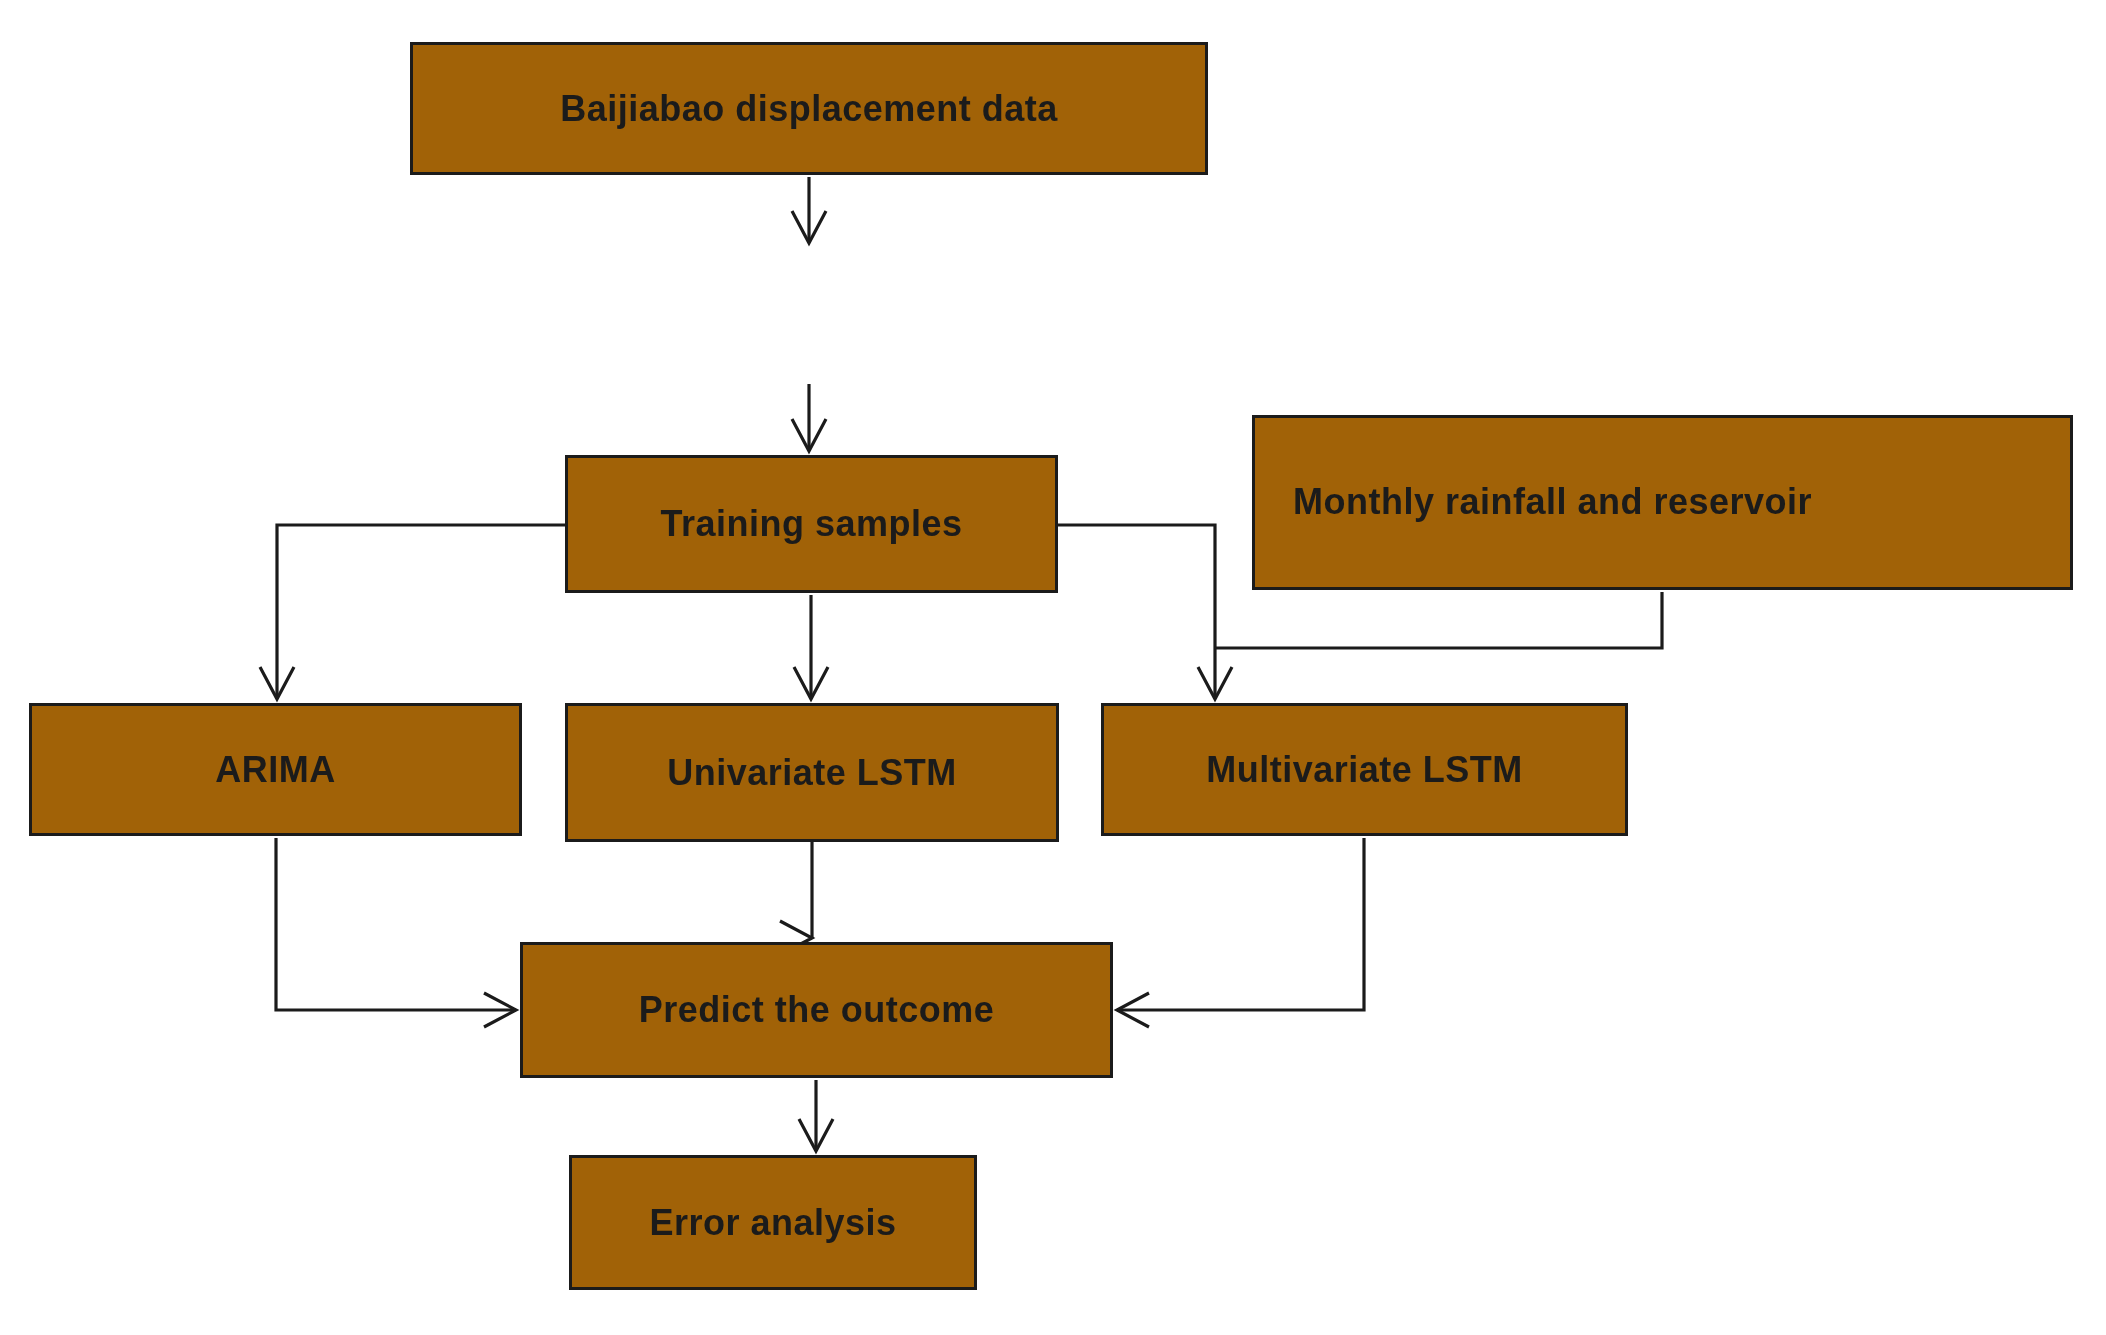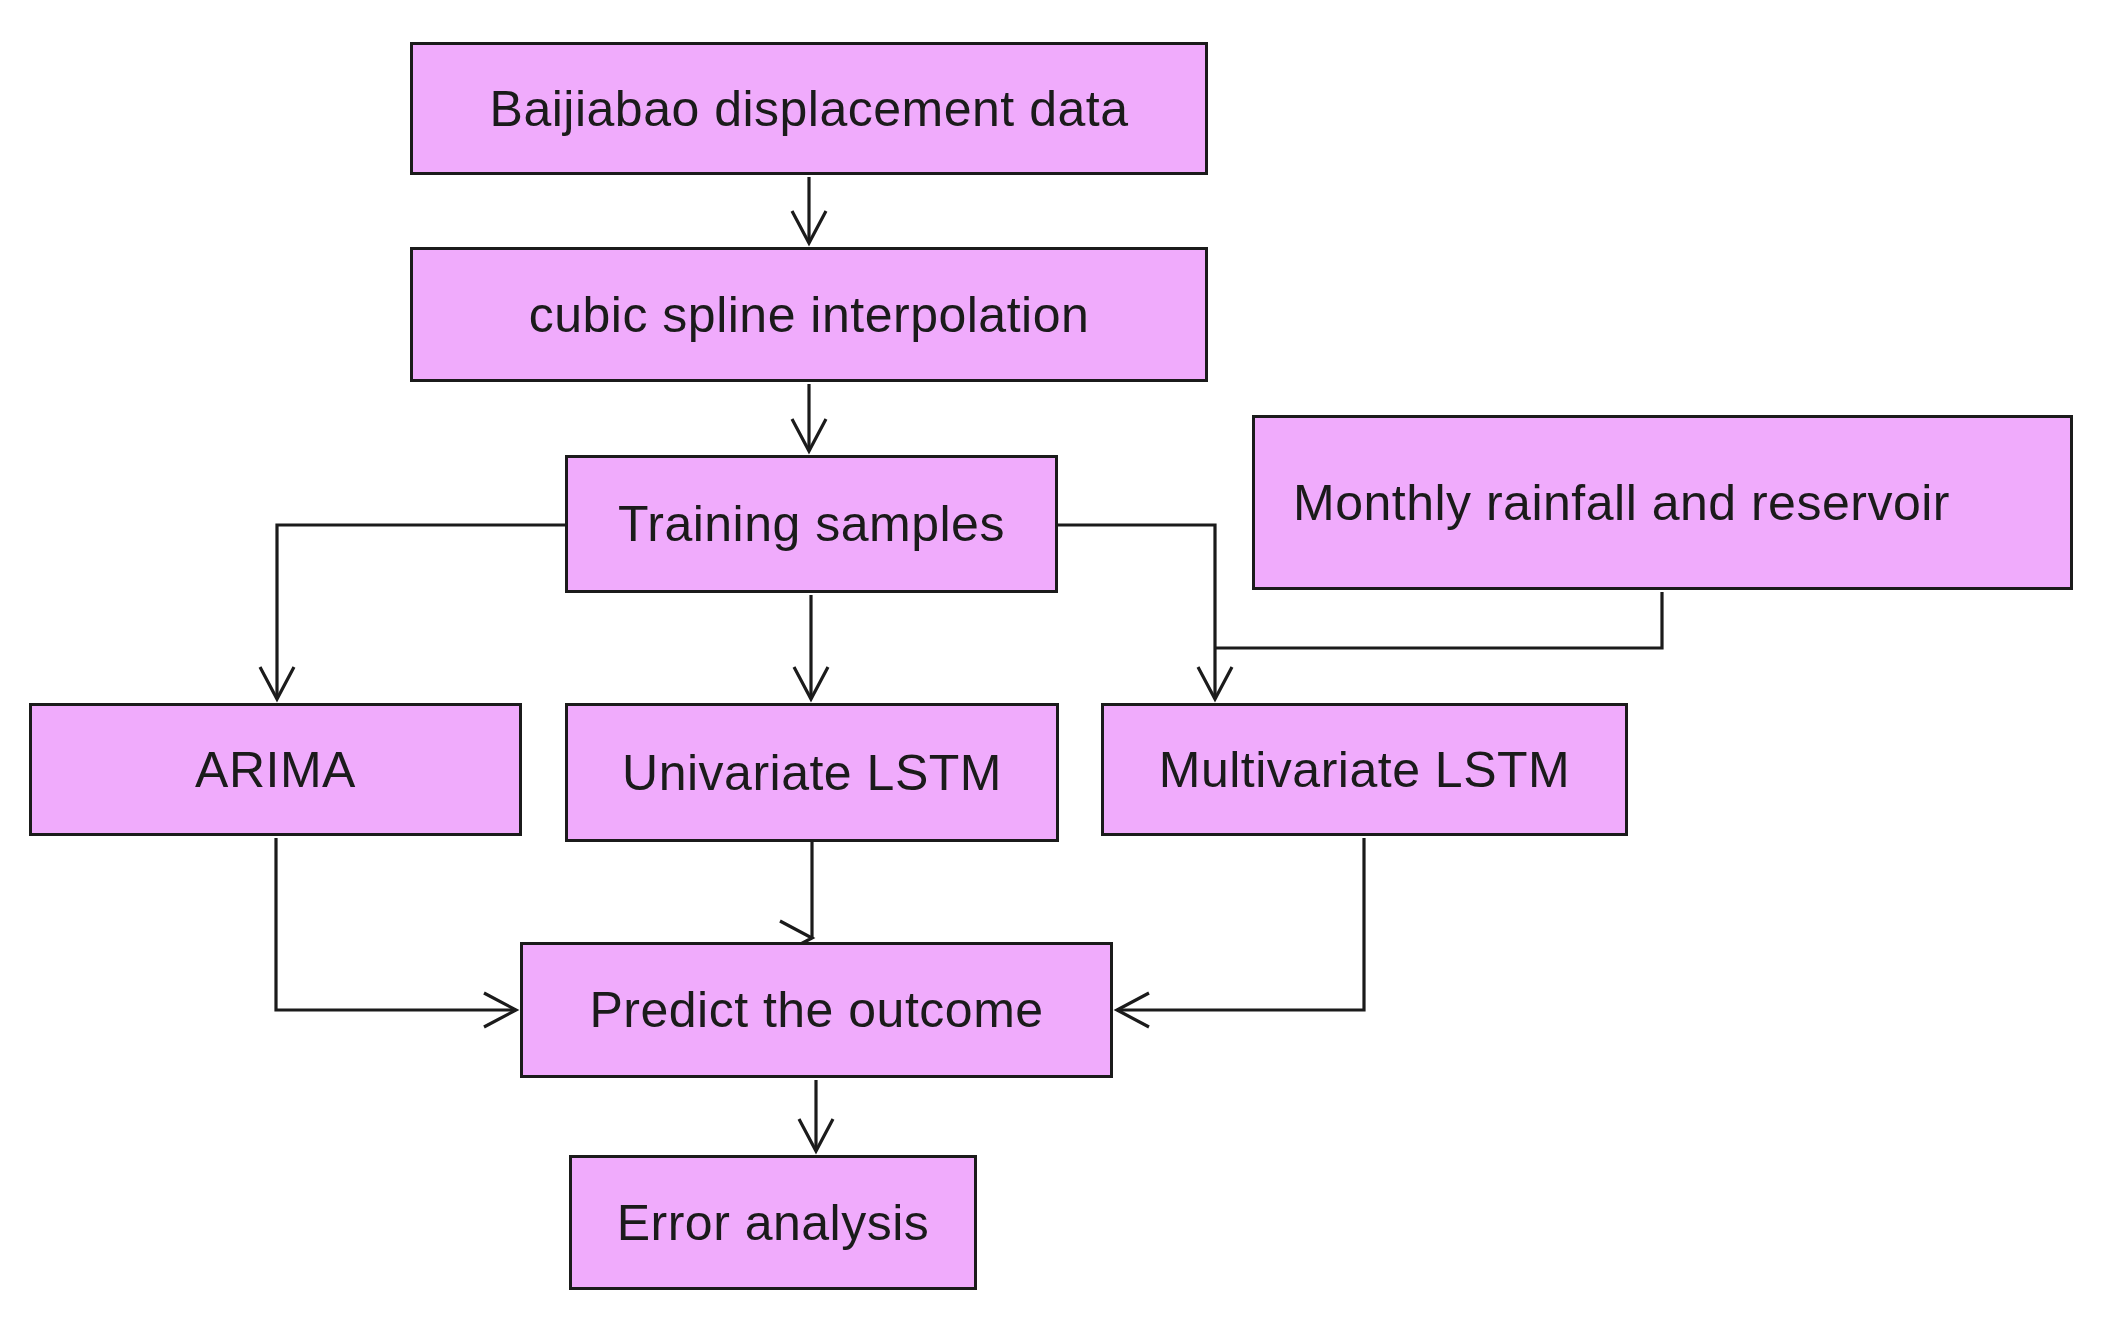--- a/index.html
+++ b/index.html
@@ -19,26 +19,26 @@
   }
   .connector-layer path{
     fill:none;
     stroke:#1b1b1b;
     stroke-width:3.2;
   }
   .node{
     position:absolute;
     box-sizing:border-box;
     border:3px solid #1b1b1b;
-    background:#f0abfc;
+    background:#a16207;
     display:flex;
     align-items:center;
     justify-content:center;
-    font-size:50px;
-    font-weight:400;
+    font-size:36px;
+    font-weight:700;
     letter-spacing:0.5px;
     white-space:nowrap;
   }
   .node--multiline{
     flex-direction:column;
     align-items:flex-start;
     justify-content:center;
     padding-left:38px;
     line-height:1.56;
   }
@@ -74,23 +74,20 @@
     <path d="M276 838 L276 1010 L516 1010" marker-end="url(#arrowhead)"></path>
     <path d="M812 838 L812 938 L812 938" marker-end="url(#arrowhead)"></path>
     <path d="M1364 838 L1364 1010 L1117 1010" marker-end="url(#arrowhead)"></path>
     <path d="M816 1080 L816 1151" marker-end="url(#arrowhead)"></path>
   </svg>
 
   <div class="node" id="n-baijiabao">
     <span>Baijiabao displacement data</span>
   </div>
 
-  <div class="node" id="n-cubic">
-    <span>cubic spline interpolation</span>
-  </div>
 
   <div class="node" id="n-training">
     <span>Training samples</span>
   </div>
 
   <div class="node node--multiline" id="n-rainfall">
     <span>Monthly rainfall and reservoir</span>
   </div>
 
   <div class="node" id="n-arima">

